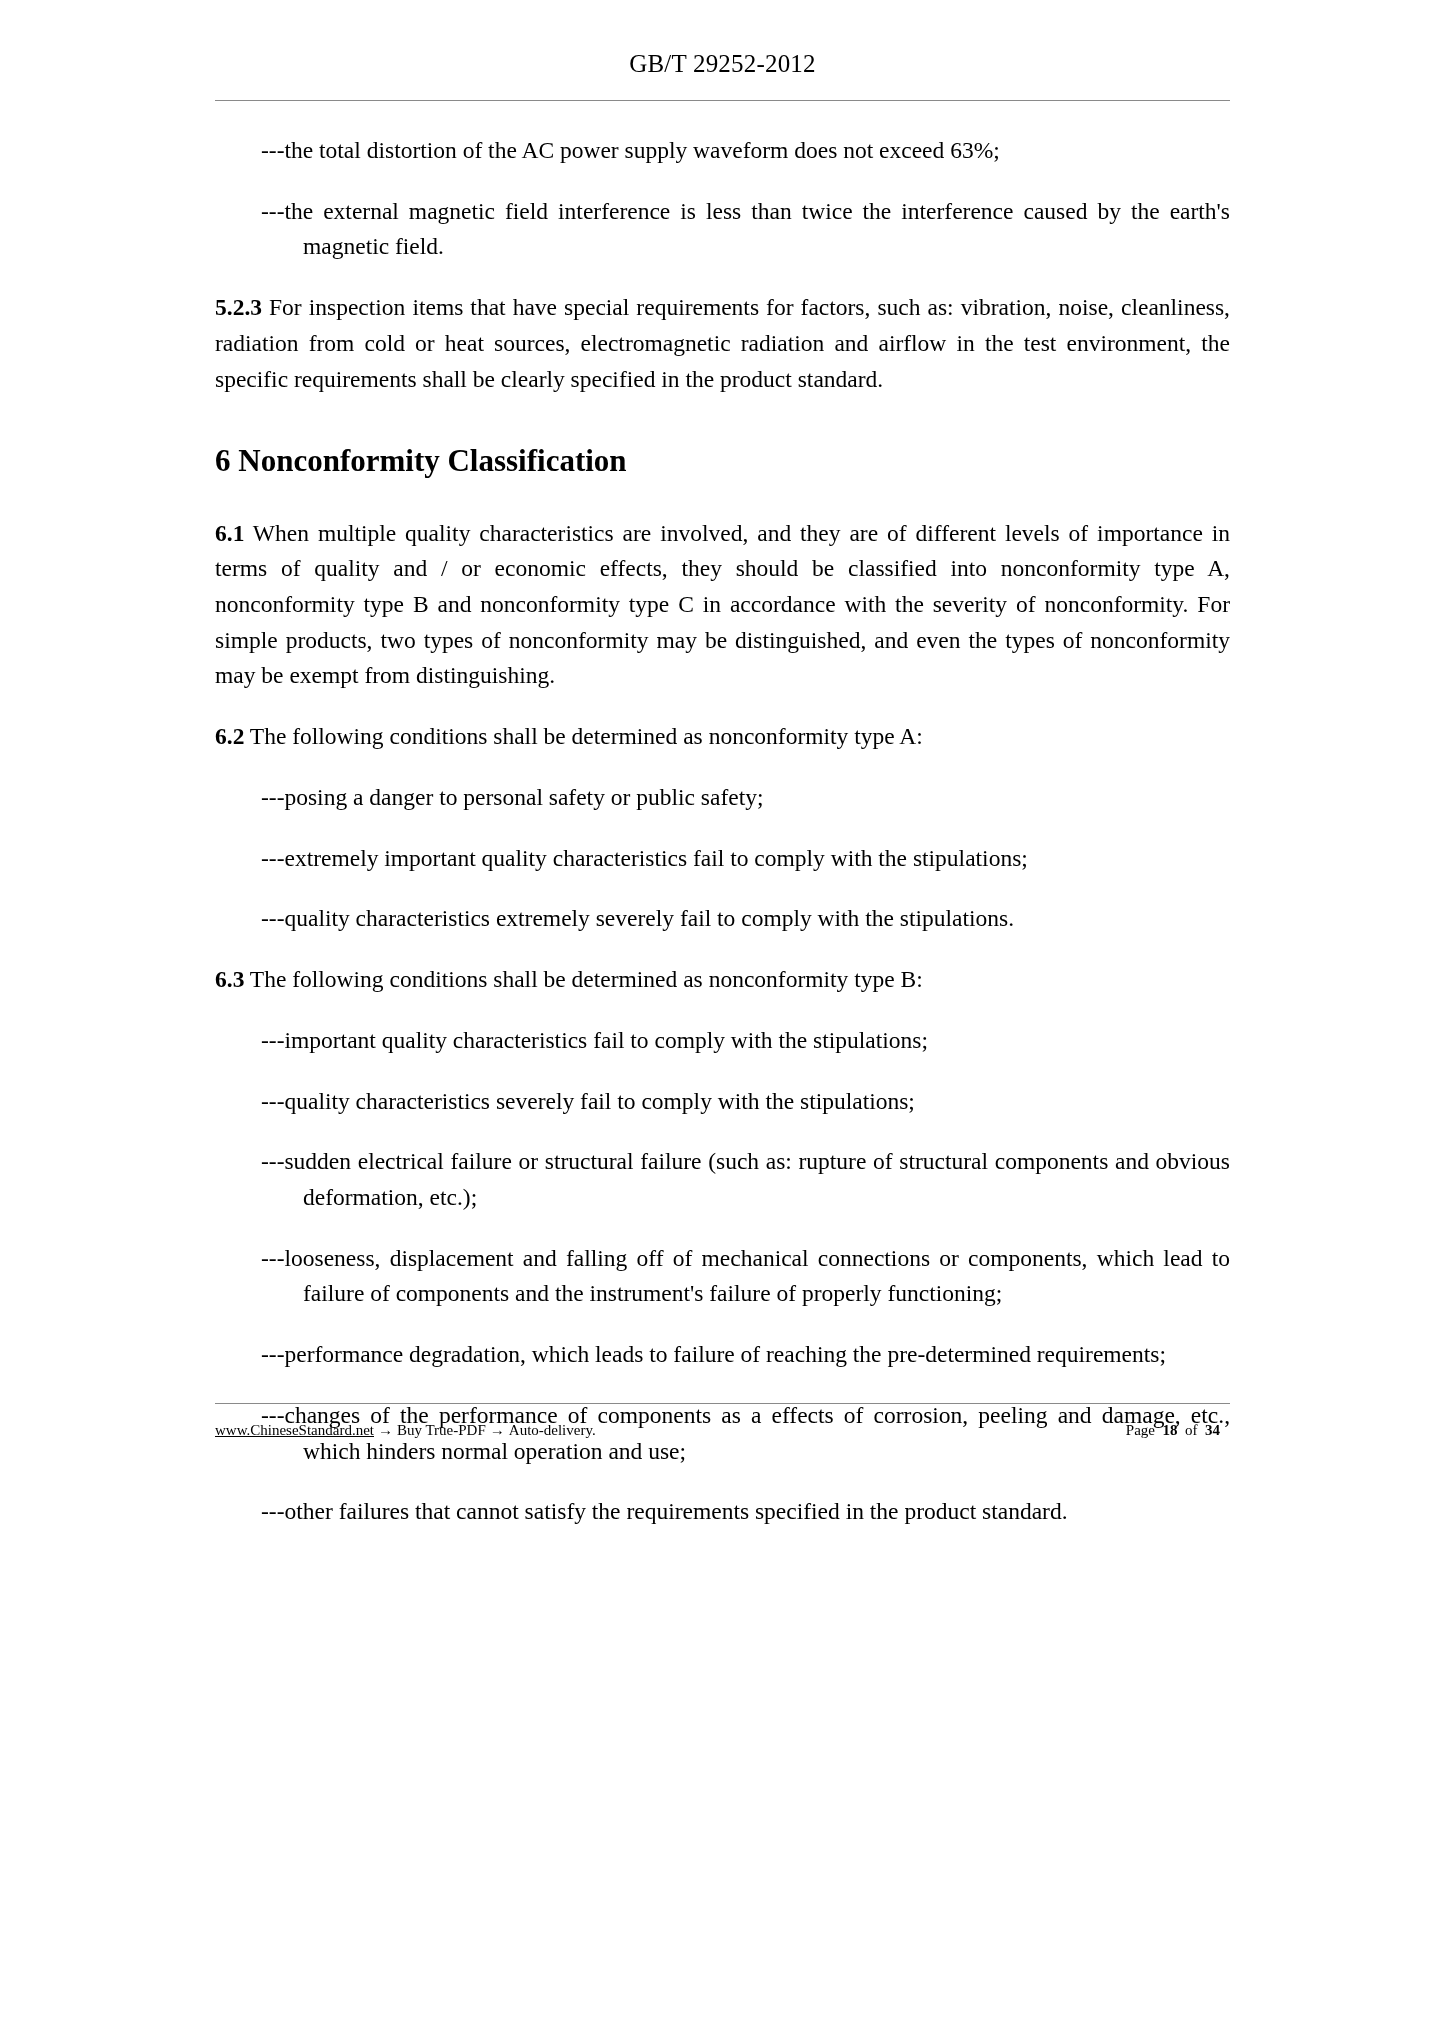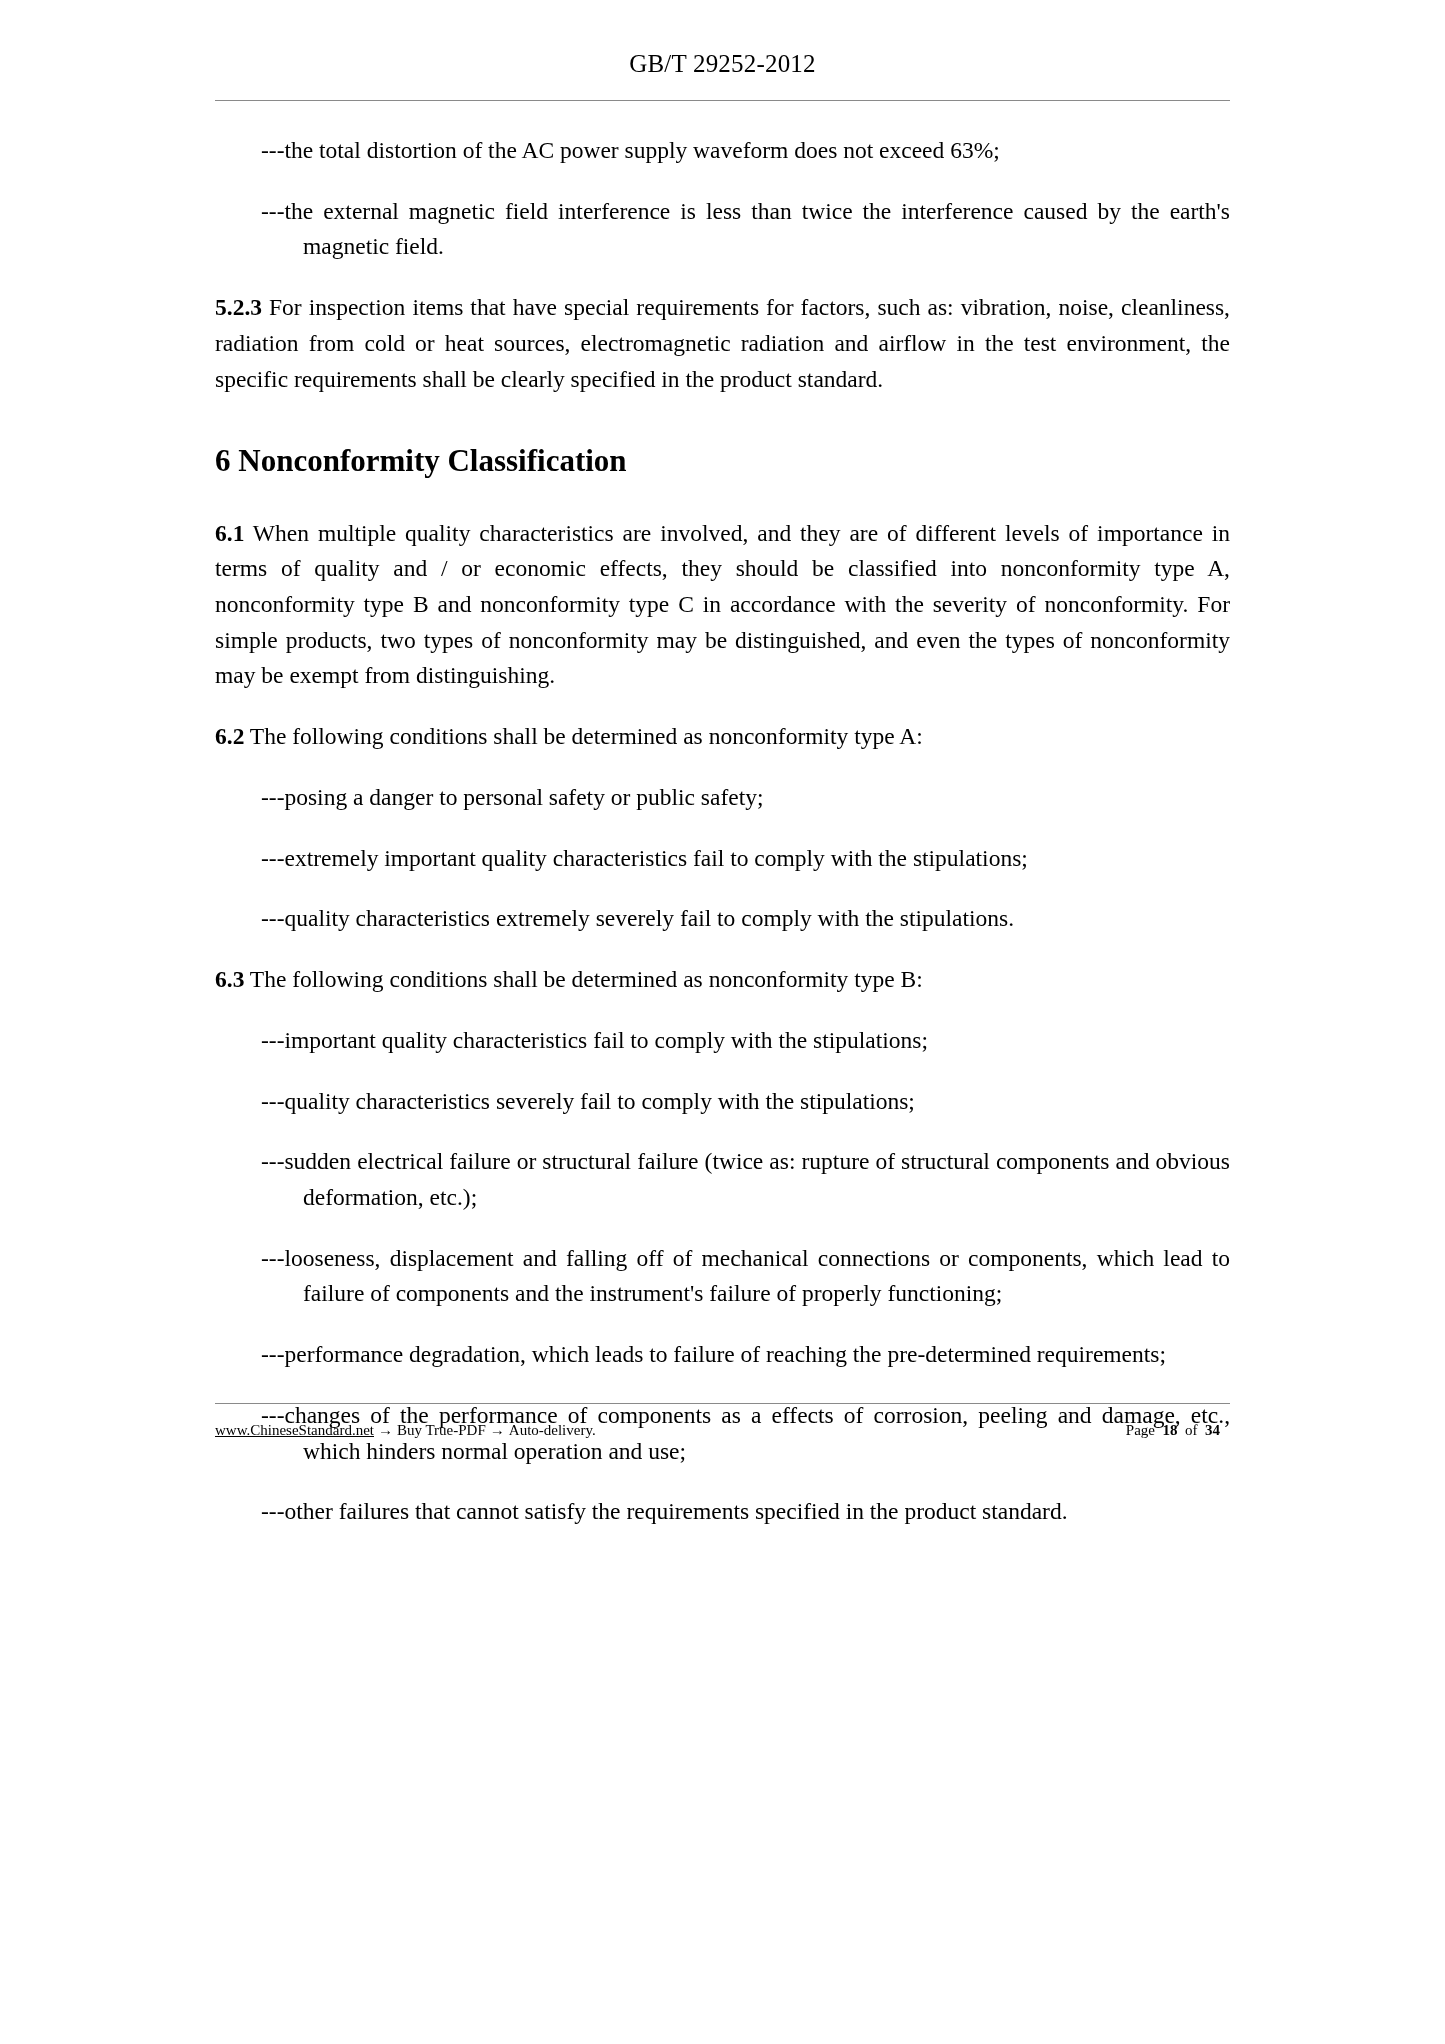--- a/index.html
+++ b/index.html
@@ -125,21 +125,21 @@
     <p class="para"><span class="num">6.2</span><span> The following conditions shall be determined as nonconformity type A:</span></p>
 
     <p class="dash-item">---posing a danger to personal safety or public safety;</p>
     <p class="dash-item">---extremely important quality characteristics fail to comply with the stipulations;</p>
     <p class="dash-item">---quality characteristics extremely severely fail to comply with the stipulations.</p>
 
     <p class="para"><span class="num">6.3</span><span> The following conditions shall be determined as nonconformity type B:</span></p>
 
     <p class="dash-item">---important quality characteristics fail to comply with the stipulations;</p>
     <p class="dash-item">---quality characteristics severely fail to comply with the stipulations;</p>
-    <p class="dash-item hang">---sudden electrical failure or structural failure (twice as: rupture of structural components and obvious deformation, etc.);</p>
+    <p class="dash-item hang">---sudden electrical failure or structural failure (such as: rupture of structural components and obvious deformation, etc.);</p>
     <p class="dash-item hang">---looseness, displacement and falling off of mechanical connections or components, which lead to failure of components and the instrument's failure of properly functioning;</p>
     <p class="dash-item hang">---performance degradation, which leads to failure of reaching the pre-determined requirements;</p>
     <p class="dash-item hang">---changes of the performance of components as a effects of corrosion, peeling and damage, etc., which hinders normal operation and use;</p>
     <p class="dash-item">---other failures that cannot satisfy the requirements specified in the product standard.</p>
 
   </div>
 
   <div class="footer">
     <hr class="footer-rule">
     <div class="footer-row">

